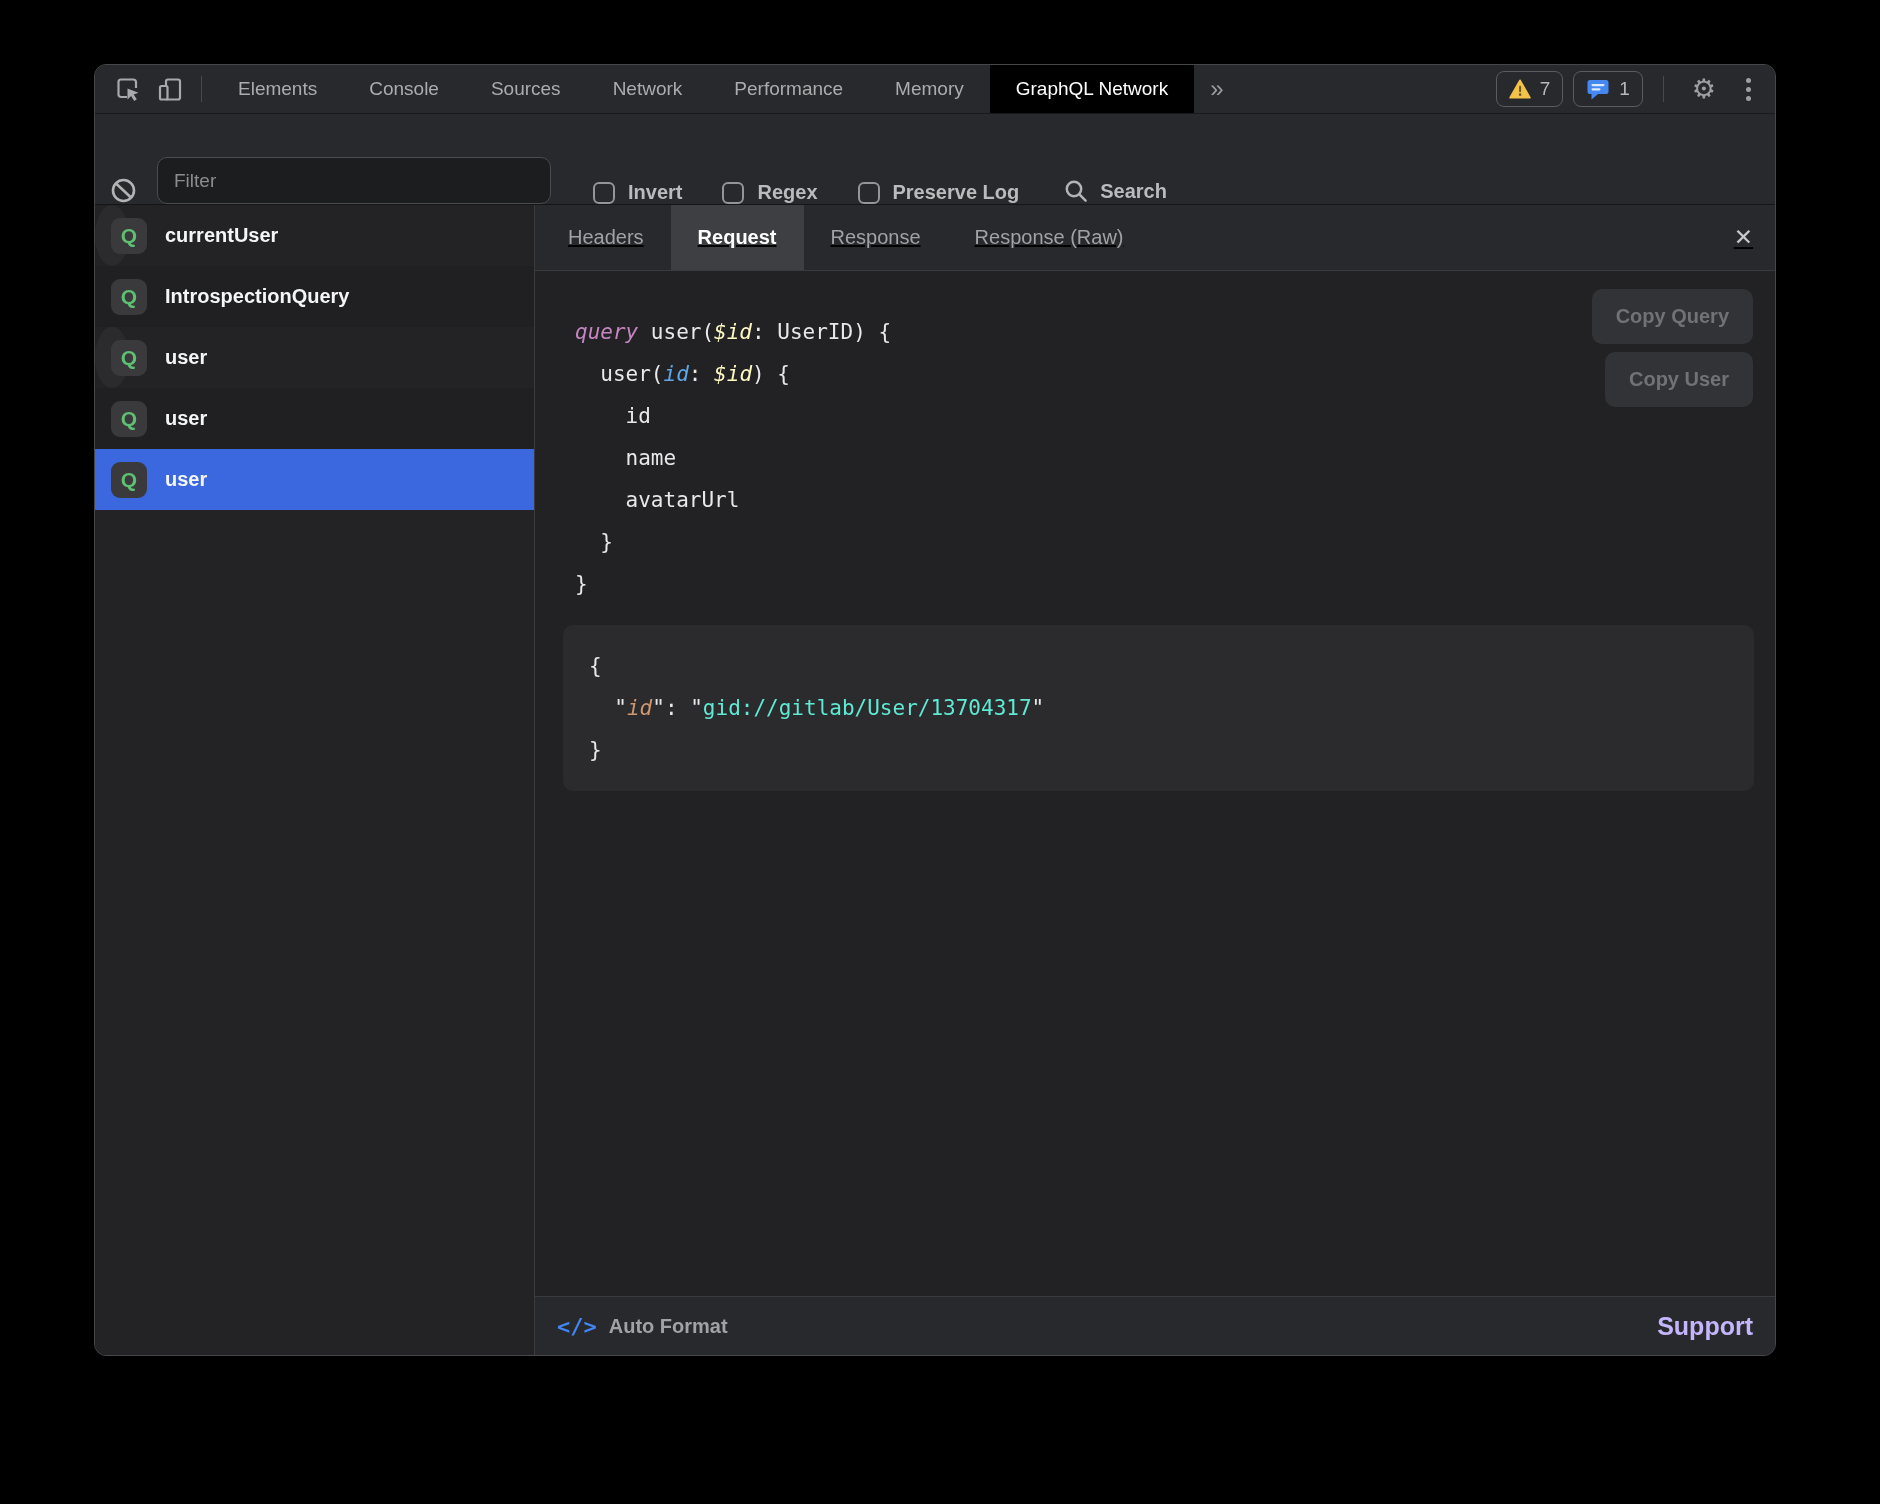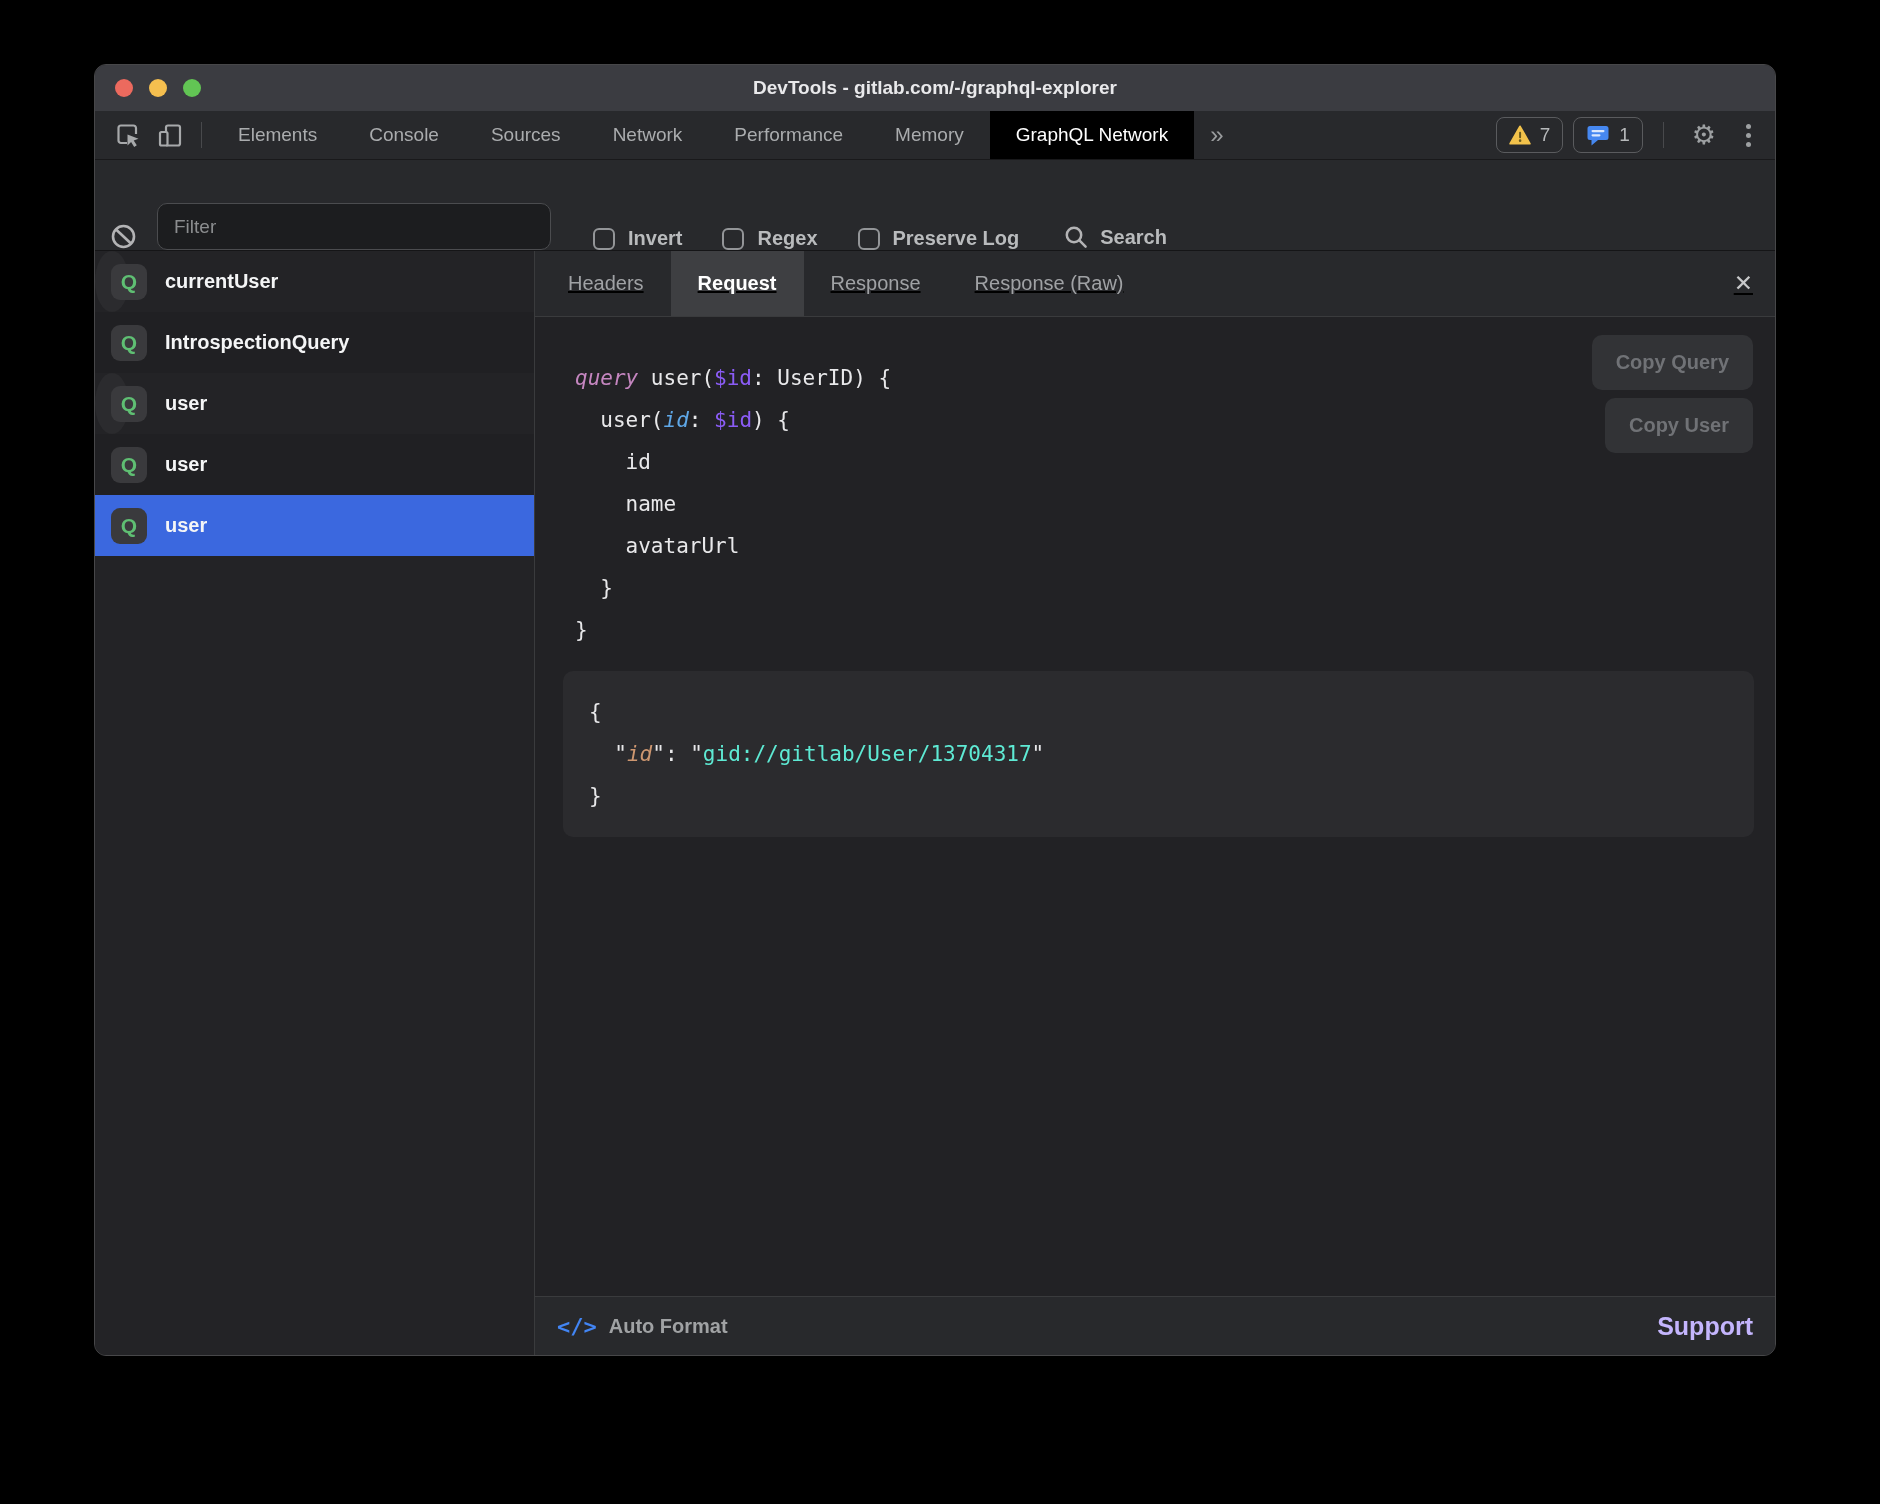--- a/index.html
+++ b/index.html
@@ -56,47 +56,39 @@
   .panel-tabs{flex:0 0 66px;background:#28292c;border-bottom:1px solid #3a3b3d;display:flex;align-items:stretch;padding-left:6px;box-sizing:border-box;text-decoration:underline;}
   .p-tab{display:flex;align-items:center;padding:0 27px;font-size:20px;color:#a0a2a5;}
   .p-tab.active{background:#3e3f42;color:#fff;font-weight:bold;}
   .close-x{margin-left:auto;align-self:center;margin-right:22px;font-size:23px;color:#c7c8ca;line-height:1;}
   .content{flex:1;background:#222225;position:relative;padding:40px 0 0 28px;box-sizing:border-box;overflow:hidden;}
   .code{font-family:"DejaVu Sans Mono",monospace;font-size:21px;line-height:42px;white-space:pre;}
   .request-code{margin-left:12px;}
   .varbox{margin:20px 21px 0 0;background:#2b2b2e;border-radius:10px;padding:20px 26px;}
   .tok-kw{color:#C586C0;font-style:italic;}
   .tok-pl{color:#e8e8ea;}
-  .tok-var{color:#8b5cf6;}
+  .tok-var{color:#fef9c3;font-style:italic;}
   .tok-prop{color:#5FA8E8;font-style:italic;}
   .tok-q{color:#e8e8ea;}
   .tok-key{color:#CE9770;font-style:italic;}
   .tok-str{color:#5eead4;}
   .copy-stack{position:absolute;top:18px;right:22px;display:flex;flex-direction:column;align-items:flex-end;gap:8px;}
   .copy-btn{background:#323336;color:#707276;font-size:20px;font-weight:bold;border:none;border-radius:10px;padding:16px 24px;font-family:"Liberation Sans",sans-serif;}
   
   .bottombar{flex:0 0 58px;background:#28292c;border-top:1px solid #3a3b3d;display:flex;align-items:center;padding:0 22px;}
   .af-icon{font-family:"DejaVu Sans Mono",monospace;color:#4285F4;font-weight:bold;font-size:22px;}
   .af-label{margin-left:12px;font-size:20px;font-weight:bold;color:#a0a2a4;}
   .support{margin-left:auto;font-size:25px;font-weight:bold;color:#c4b5fd;}
   svg{display:block;}
 </style>
 </head>
 <body>
 
 <div class="window">
 
-  <div class="titlebar">
-    <div class="lights">
-      <span class="light red"></span>
-      <span class="light yellow"></span>
-      <span class="light green"></span>
-    </div>
-    <div class="title">DevTools - gitlab.com/-/graphql-explorer</div>
-  </div>
 
   <div class="tabbar">
     <div class="icon-btn">
       <svg width="27" height="27" viewBox="0 0 27 27">
         <path d="M21 12 V6 a2.5 2.5 0 0 0 -2.5 -2.5 H6 A2.5 2.5 0 0 0 3.5 6 v12.5 A2.5 2.5 0 0 0 6 21 h6" fill="none" stroke="#a7a9ab" stroke-width="2.2"></path>
         <path d="M12.5 12.5 L23.5 16.8 L18.7 18.4 L21.8 23.2 L19.2 24.9 L16.1 20.1 L12.5 23.4 Z" fill="#a7a9ab"></path>
       </svg>
     </div>
     <div class="icon-btn">
       <svg width="27" height="27" viewBox="0 0 27 27">

